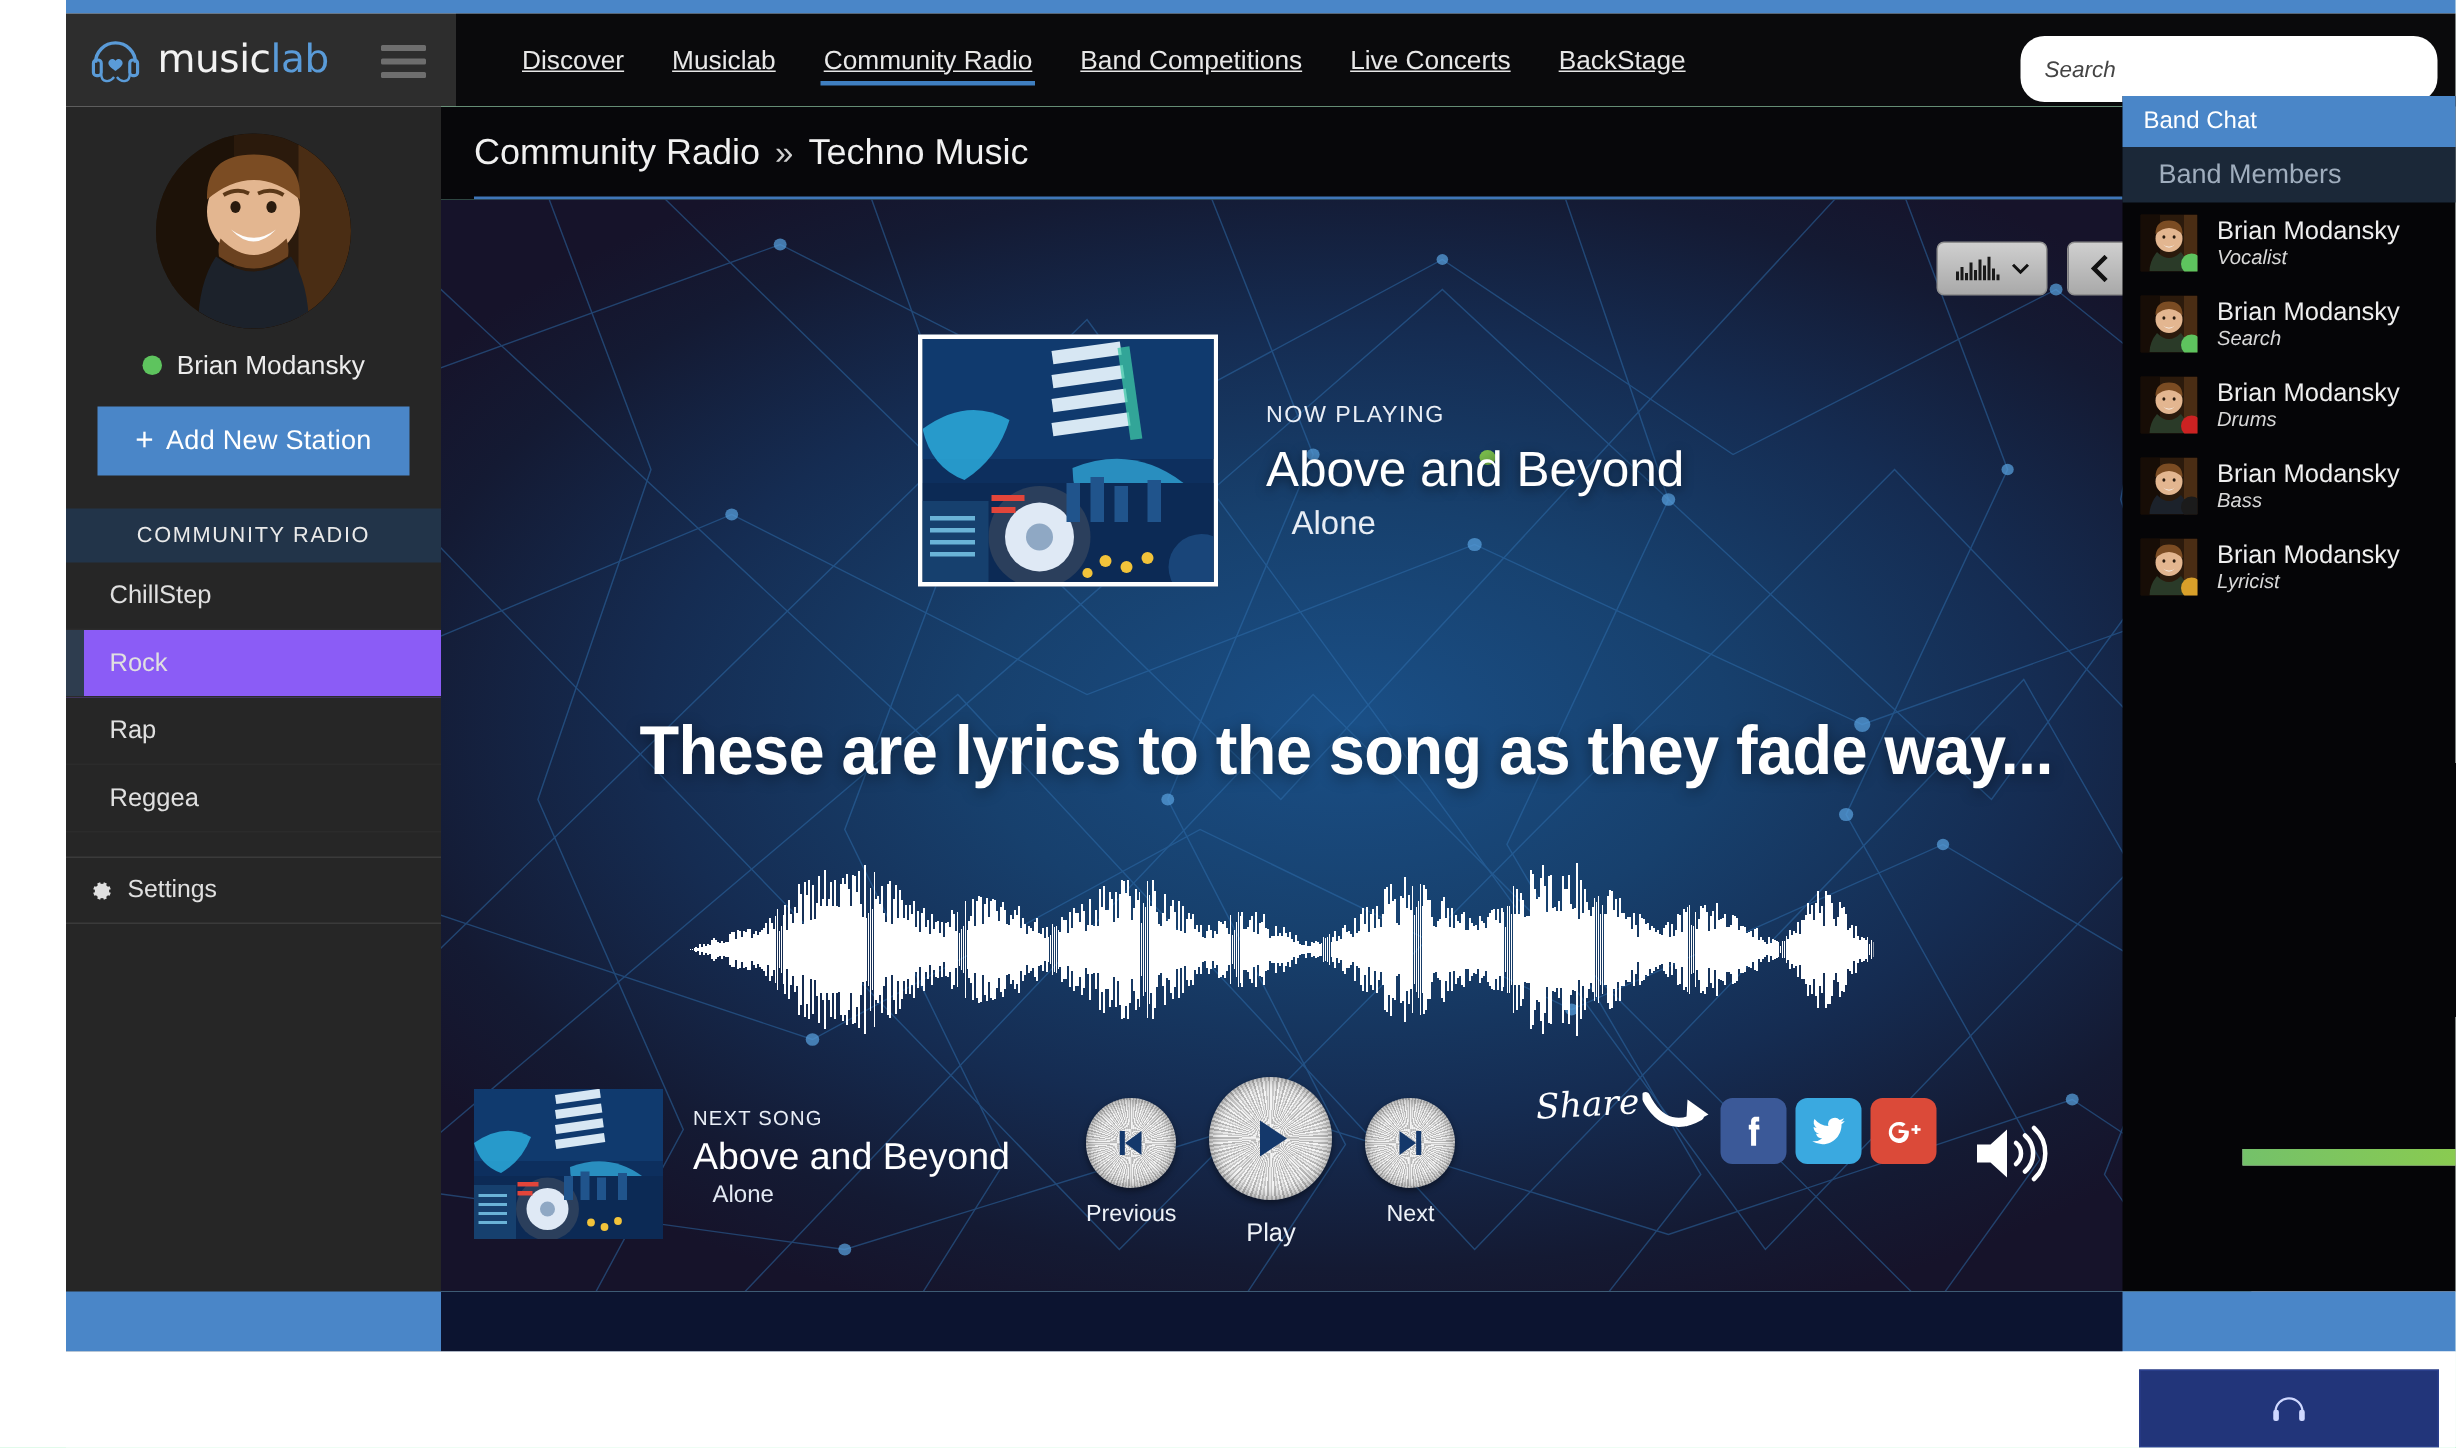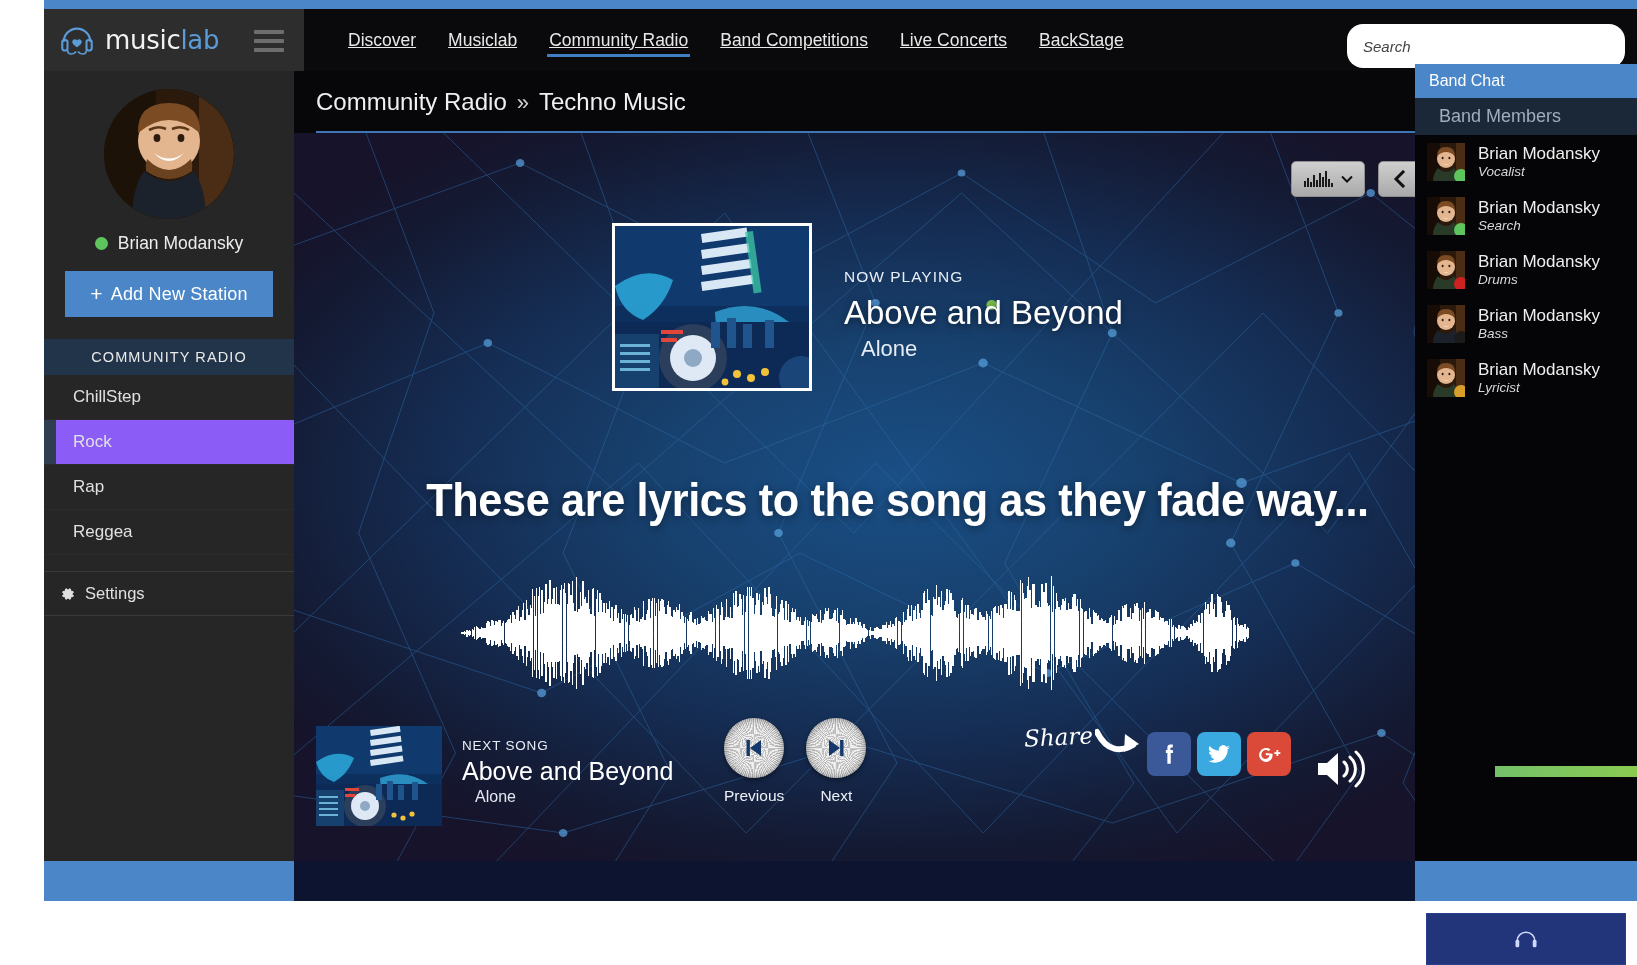--- a/index.html
+++ b/index.html
@@ -1305,20 +1305,28 @@
           <div class="tbtn">
             <div class="disc sm">
               <svg viewBox="0 0 24 24" width="24" height="24">
                 <path d="M19 4 L19 20 L8 12 Z" fill="#14386b"></path>
                 <rect x="4.5" y="4" width="3.4" height="16" fill="#14386b"></rect>
               </svg>
             </div>
             <div class="tlabel">Previous</div>
           </div>
           <div class="tbtn">
+            <div class="disc lg">
+              <svg viewBox="0 0 32 32" width="32" height="32">
+                <path d="M9 4 L27 16 L9 28 Z" fill="#14386b"></path>
+              </svg>
+            </div>
+            <div class="tlabel big">Play</div>
+          </div>
+          <div class="tbtn">
             <div class="disc sm">
               <svg viewBox="0 0 24 24" width="24" height="24">
                 <path d="M5 4 L5 20 L16 12 Z" fill="#14386b"></path>
                 <rect x="16.1" y="4" width="3.4" height="16" fill="#14386b"></rect>
               </svg>
             </div>
             <div class="tlabel">Next</div>
           </div>
         </div>
 

